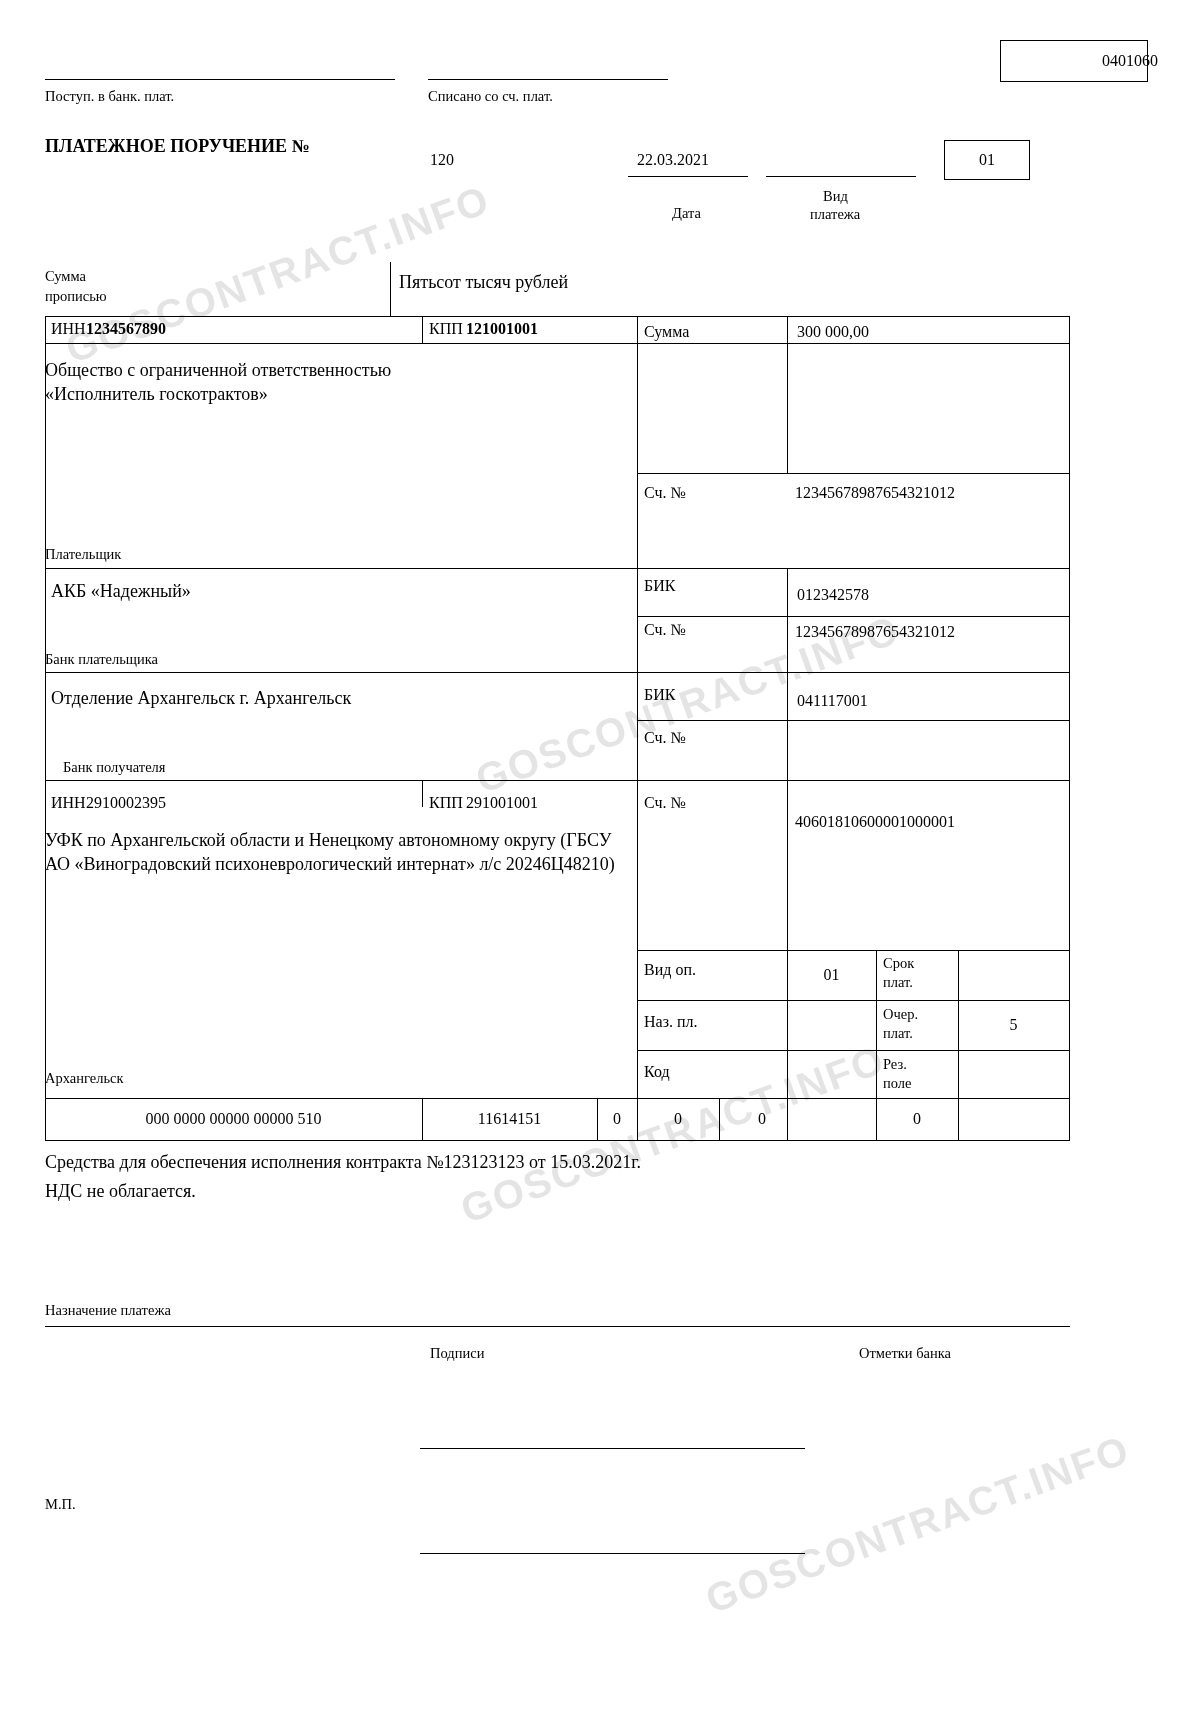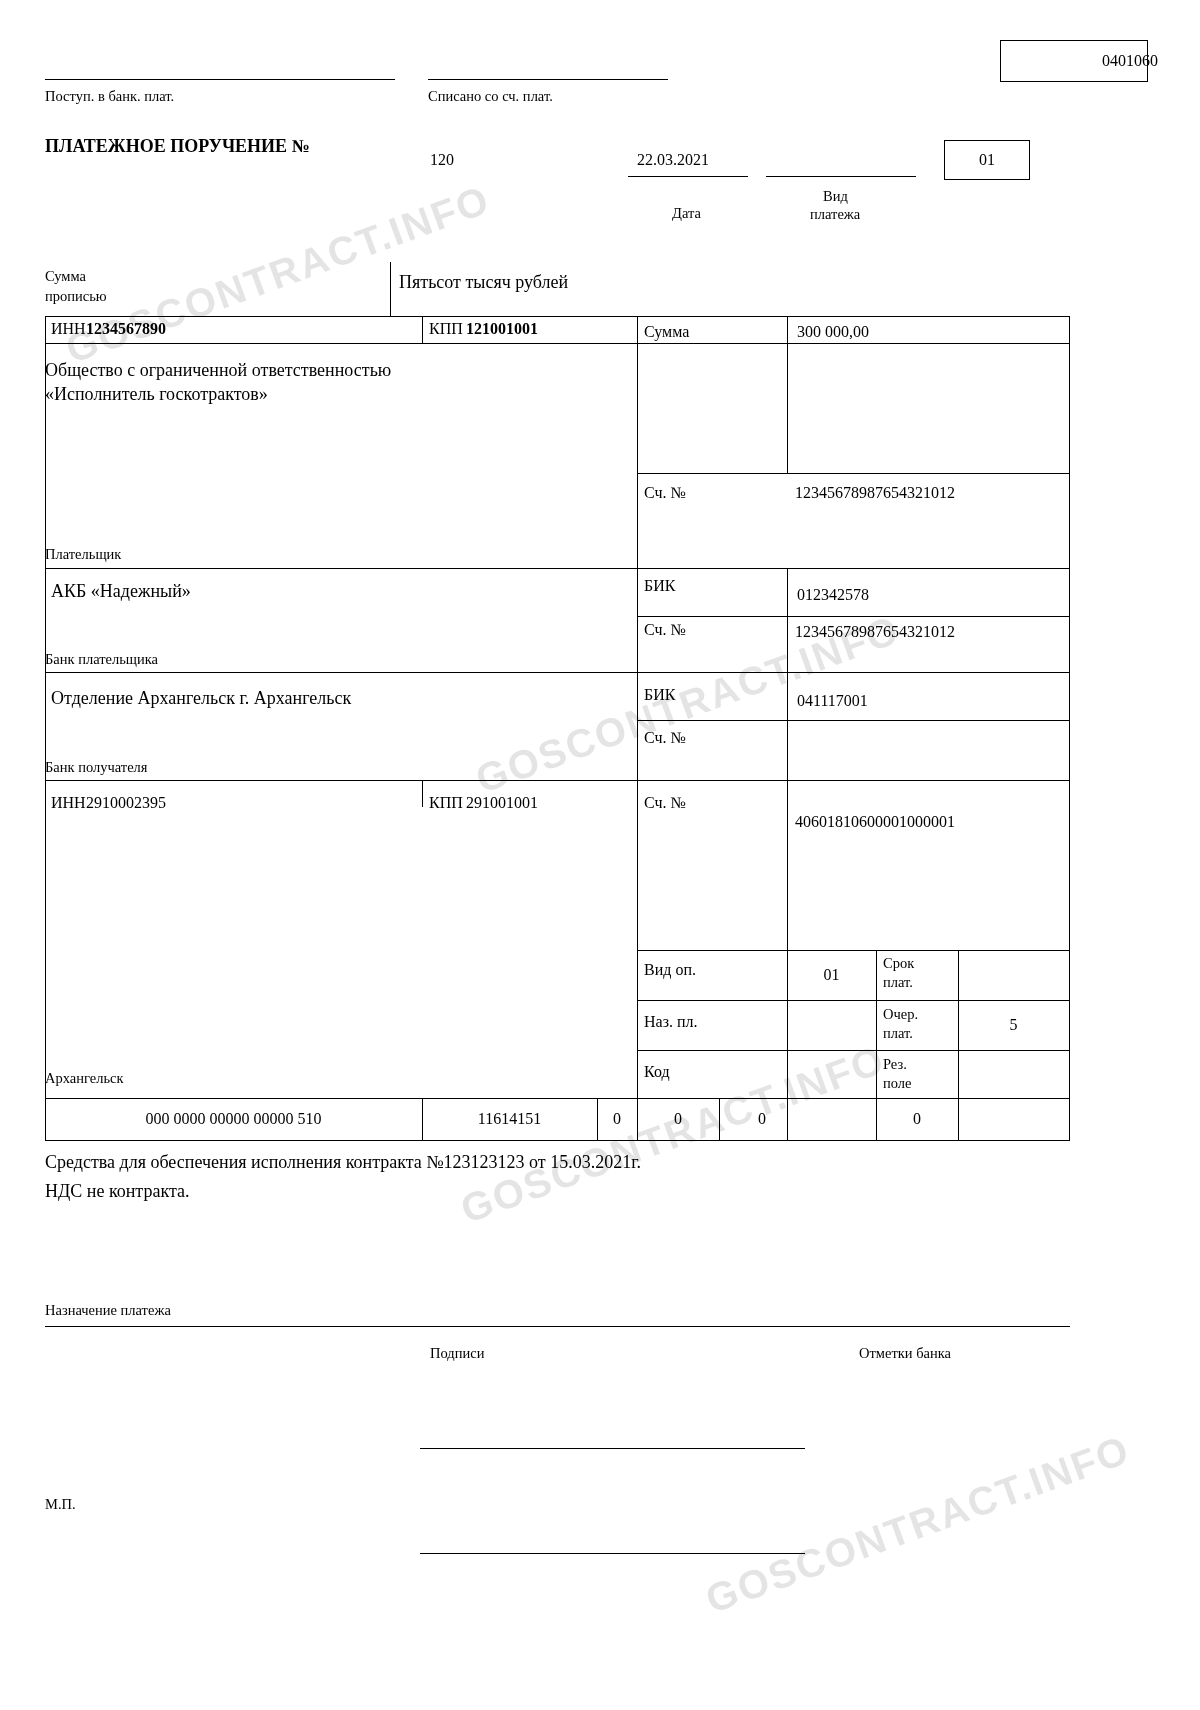--- a/index.html
+++ b/index.html
@@ -171,35 +171,36 @@
 
   <div class="t big" style="left:51px; top:581px;">АКБ «Надежный»</div>
   <div class="t small" style="left:45px; top:651px;">Банк плательщика</div>
 
   <div class="t mid" style="left:644px; top:577px;">БИК</div>
   <div class="t mid" style="left:797px; top:586px;">012342578</div>
   <div class="t mid" style="left:644px; top:621px;">Сч. №</div>
   <div class="t mid" style="left:795px; top:623px;">12345678987654321012</div>
 
   <div class="t big" style="left:51px; top:688px;">Отделение Архангельск г. Архангельск</div>
-  <div class="t small" style="left:45px; top:759px;">Банк получателя</div>
+  <div class="t small" style="left:63px; top:759px;">Банк получателя</div>
 
   <div class="t mid" style="left:644px; top:686px;">БИК</div>
   <div class="t mid" style="left:797px; top:692px;">041117001</div>
   <div class="t mid" style="left:644px; top:729px;">Сч. №</div>
   <div class="t mid" style="left:795px; top:729px;"></div>
 
   <div class="t mid" style="left:51px; top:794px;">ИНН</div>
   <div class="t mid" style="left:86px; top:794px;">2910002395</div>
   <div class="t mid" style="left:429px; top:794px;">КПП</div>
   <div class="t mid" style="left:466px; top:794px;">291001001</div>
 
   <div class="t mid" style="left:644px; top:794px;">Сч. №</div>
   <div class="t mid" style="left:795px; top:794px;margin-top:19px;">40601810600001000001</div>
 
+  <div class="cellwrap" style="left:45px; top:828px; width:580px;">УФК по Архангельской области и Ненецкому автономному округу (ГБСУ АО «Виноградовский психоневрологический интернат» л/с 20246Ц48210)</div>
   <div class="t small" style="left:45px; top:1070px;">Архангельск</div>
 
   <div class="t mid" style="left:644px; top:961px;">Вид оп.</div>
   <div class="boxtext" style="left:787px; top:950px; width:89px; height:50px;">01</div>
   <div class="twoline" style="left:883px; top:955px; width:70px;">Срок</div>
   <div class="twoline" style="left:883px; top:974px; width:70px;">плат.</div>
   <div class="boxtext" style="left:958px; top:950px; width:111px; height:50px;"></div>
 
   <div class="t mid" style="left:644px; top:1013px;">Наз. пл.</div>
   <div class="boxtext" style="left:787px; top:1000px; width:89px; height:50px;"></div>
@@ -214,21 +215,21 @@
   <div class="boxtext" style="left:958px; top:1050px; width:111px; height:48px;"></div>
 
   <div class="boxtext" style="left:45px; top:1098px; width:377px; height:42px;">000 0000 00000 00000 510</div>
   <div class="boxtext" style="left:422px; top:1098px; width:175px; height:42px;">11614151</div>
   <div class="boxtext" style="left:597px; top:1098px; width:40px; height:42px;">0</div>
   <div class="boxtext" style="left:637px; top:1098px; width:82px; height:42px;">0</div>
   <div class="boxtext" style="left:719px; top:1098px; width:86px; height:42px;">0</div>
   <div class="boxtext" style="left:876px; top:1098px; width:82px; height:42px;">0</div>
 
   <div class="t big" style="left:45px; top:1152px;">Средства для обеспечения исполнения контракта №123123123 от 15.03.2021г.</div>
-  <div class="t big" style="left:45px; top:1181px;">НДС не контракта.</div>
+  <div class="t big" style="left:45px; top:1181px;">НДС не облагается.</div>
   <div class="t small" style="left:45px; top:1302px;">Назначение платежа</div>
 
   <div class="hline" style="left:45px; top:1326px; width:1025px;"></div>
   <div class="t small" style="left:430px; top:1345px;">Подписи</div>
   <div class="t small" style="left:859px; top:1345px;">Отметки банка</div>
 
   <div class="hline" style="left:420px; top:1448px; width:385px;"></div>
   <div class="hline" style="left:420px; top:1553px; width:385px;"></div>
 
   <div class="t small" style="left:45px; top:1496px;">М.П.</div>

